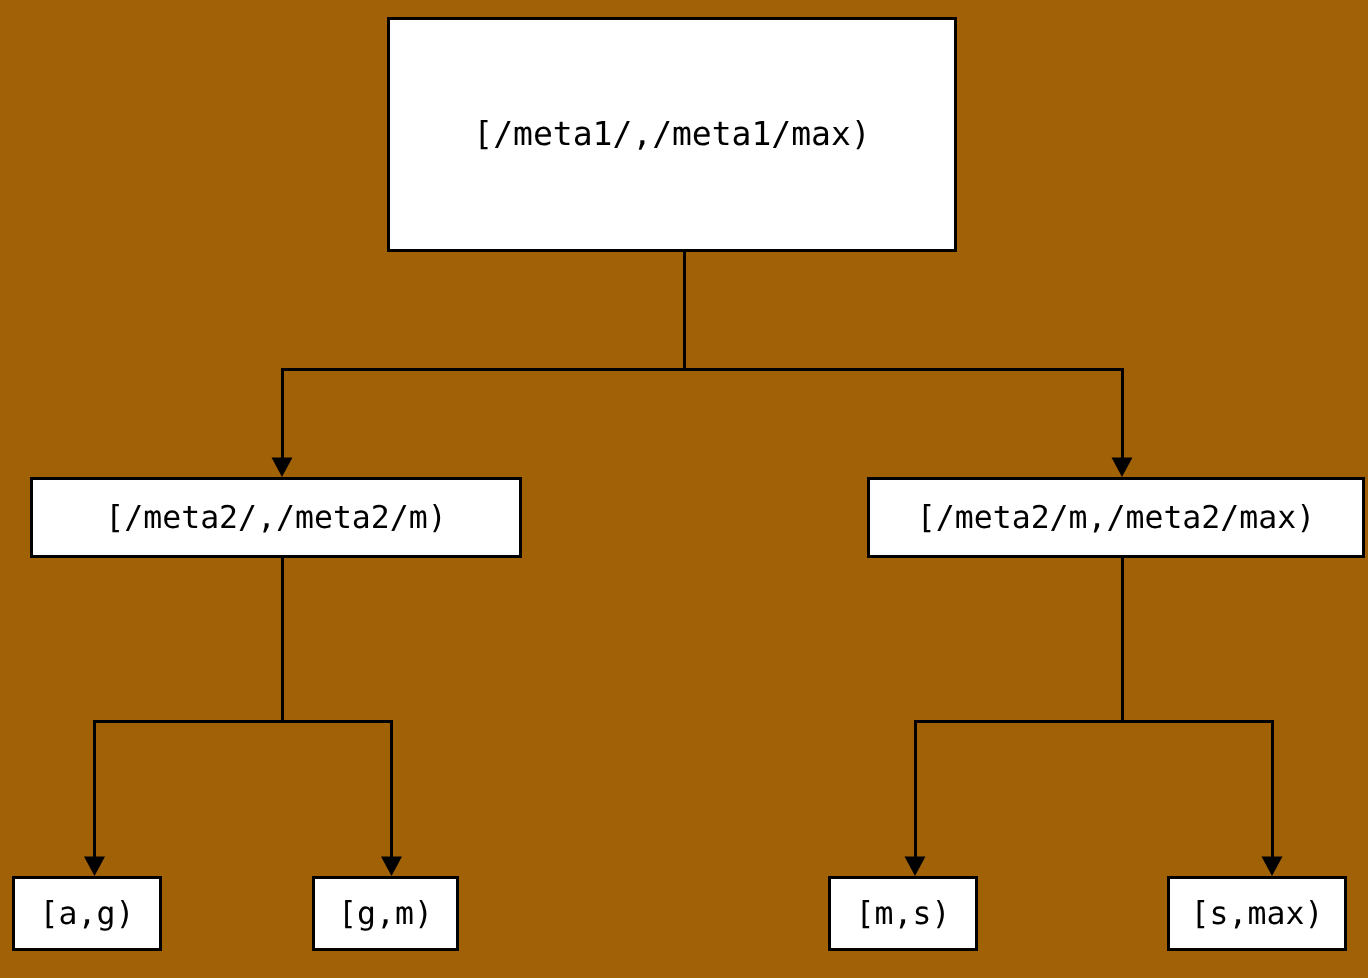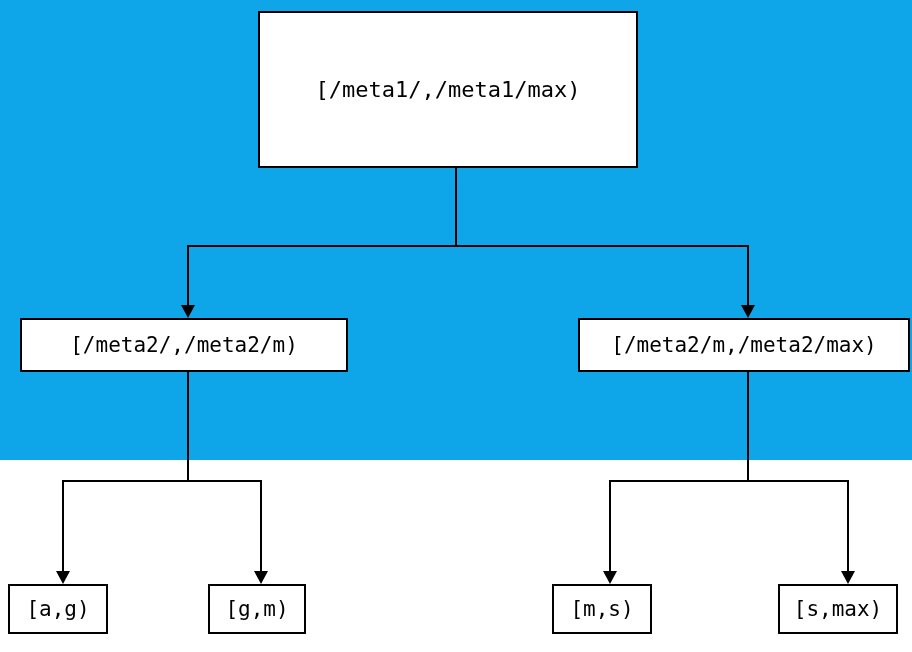--- a/index.html
+++ b/index.html
@@ -10,22 +10,22 @@
   }
   body {
     width: 912px;
     height: 652px;
     overflow: hidden;
     font-family: "DejaVu Sans Mono", "Liberation Mono", monospace;
   }
   #diagram-root {
     position: relative;
     width: 912px;
-    height: 460px;
-    background: #0ea5e9;
+    height: 652px;
+    background: #a16207;
   }
   svg#tree-canvas {
     position: absolute;
     left: 0;
     top: 0;
     width: 912px;
     height: 652px;
     display: block;
   }
   .node-box {

